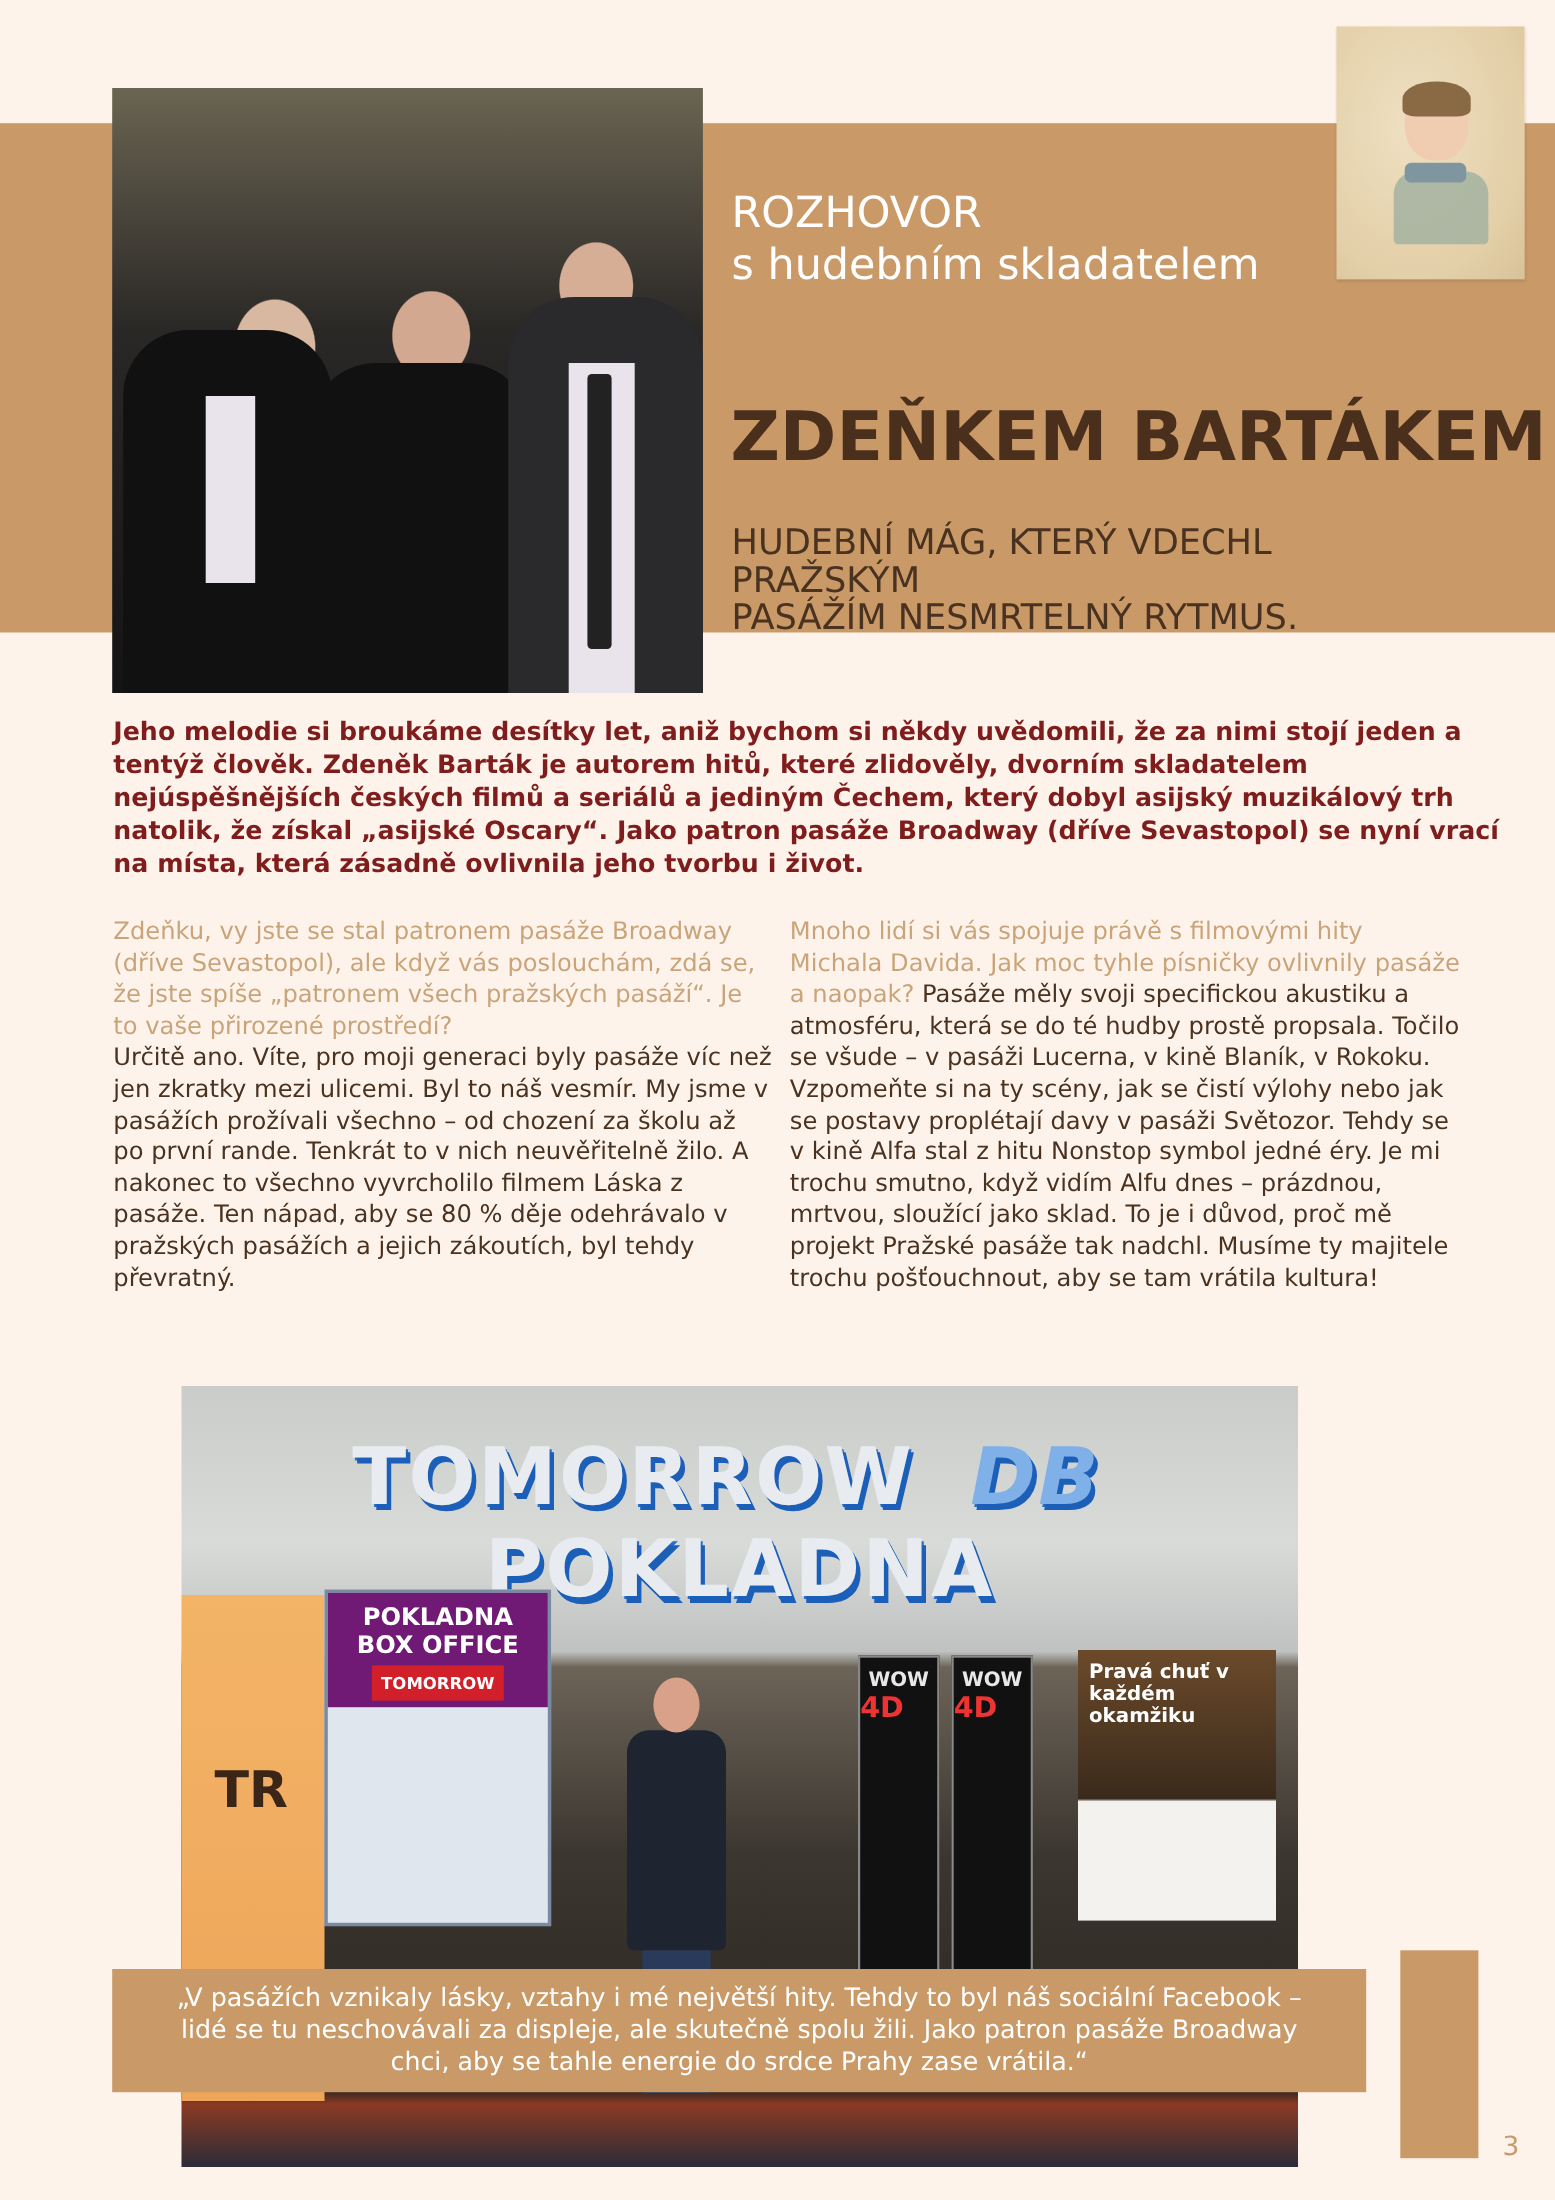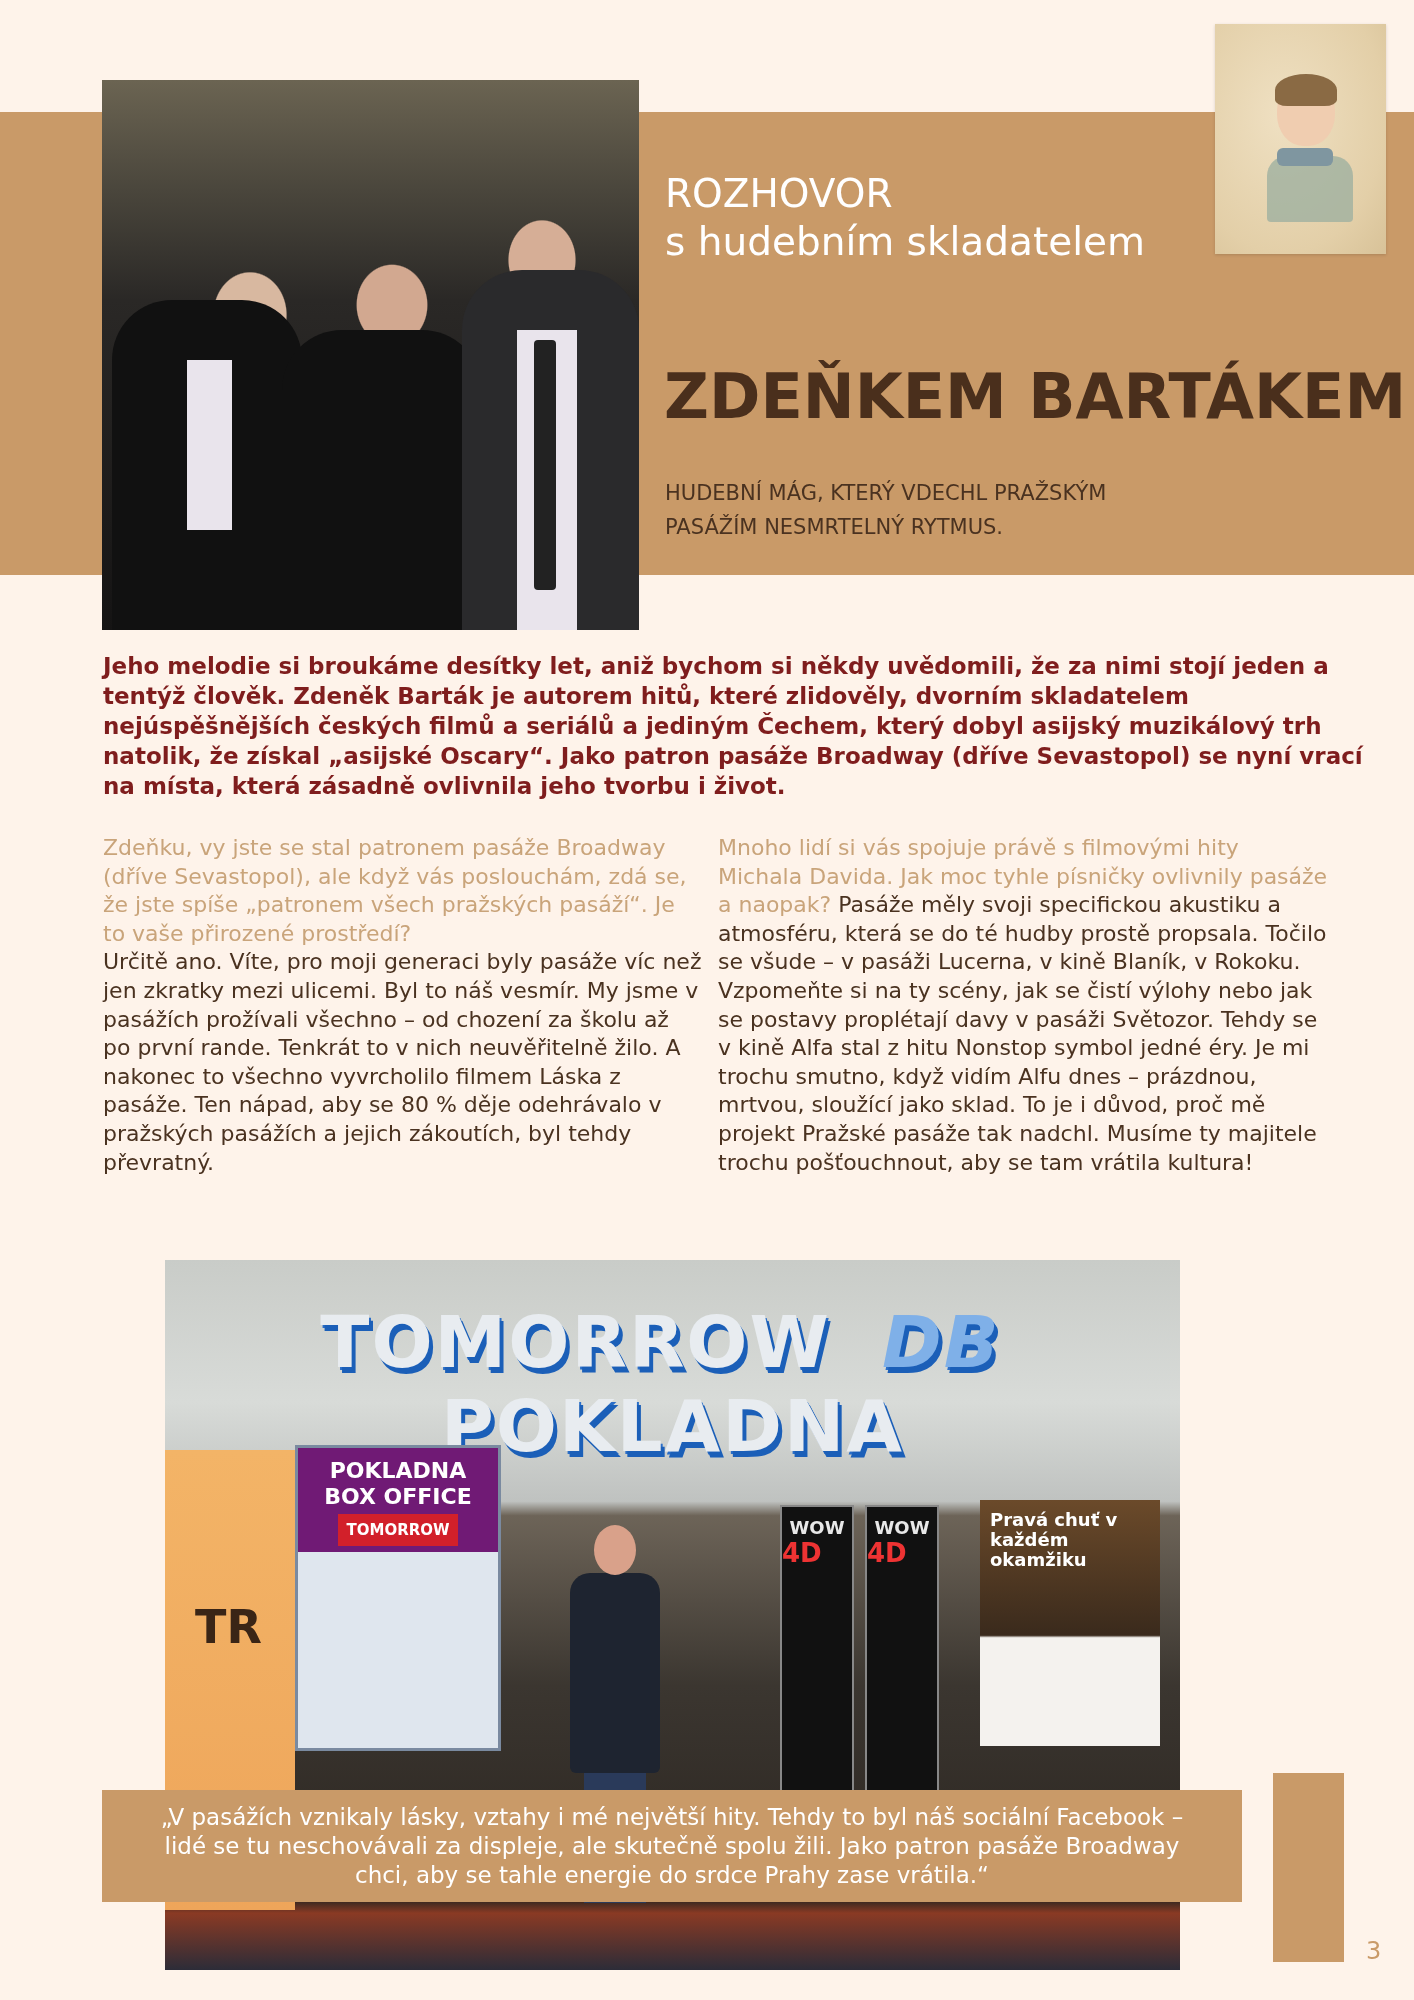--- a/index.html
+++ b/index.html
@@ -34,21 +34,21 @@
     position:absolute; left:665px; top:170px; width:640px;
     color:#FFFFFF; font-size:39px; line-height:48px; font-weight:normal;
   }
   .heading-small div { white-space:nowrap; }
   .heading-big {
     position:absolute; left:664px; top:360px;
     color:#4A2F1C; font-size:62px; font-weight:bold; letter-spacing:0px; white-space:nowrap;
   }
   .subtitle {
     position:absolute; left:665px; top:476px; width:640px;
-    color:#4A3220; font-size:21px; line-height:34px; text-transform:uppercase;
+    color:#4A3220; font-size:32px; line-height:34px; text-transform:uppercase;
   }
   .intro {
     position:absolute; left:103px; top:651px; width:1290px;
     font-size:23px; line-height:30px; font-weight:bold; color:#7f1d1d;
   }
   .col {
     position:absolute; top:834px; font-size:22px; line-height:28.6px; color:#4A3220;
   }
   .col.left { left:103px; width:600px; }
   .col.right { left:718px; width:610px; }

